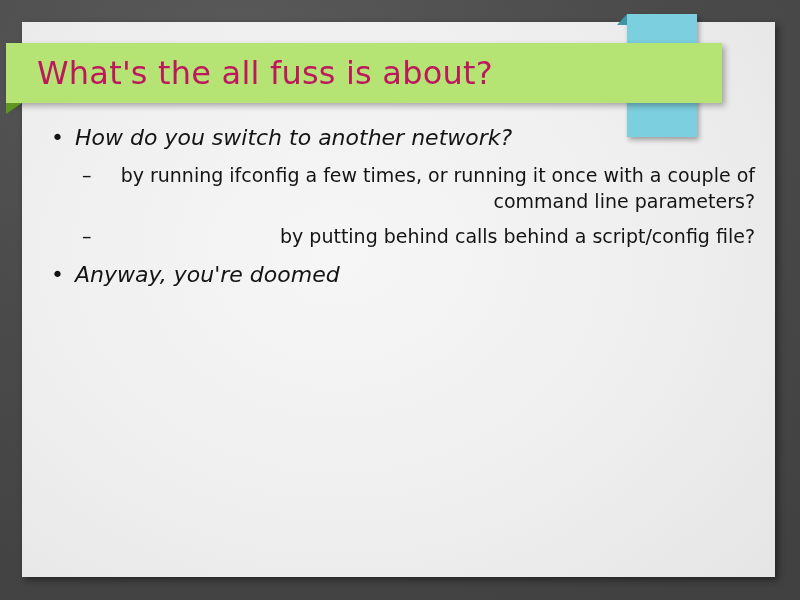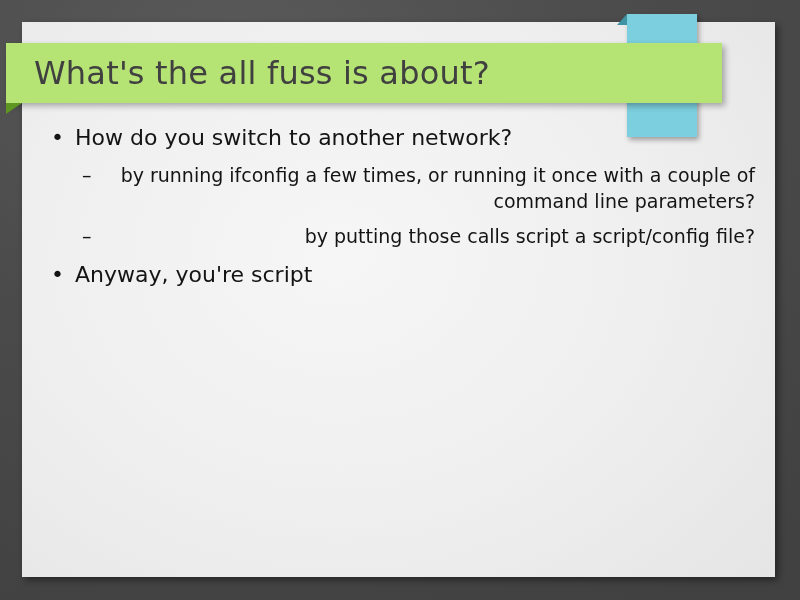--- a/index.html
+++ b/index.html
@@ -70,25 +70,25 @@
   #title-fold {
     position: absolute;
     left: 6px;
     top: 103px;
     width: 0;
     height: 0;
     border-right: 16px solid transparent;
     border-top: 11px solid #5f9622;
   }
   #slide-title {
-    margin: 0;
-    padding-left: 28px;
+    margin: 15px;
+    padding-left: 16px;
     font-size: 32px;
     font-weight: normal;
-    color: #404040;
+    color: #be185d;
     letter-spacing: 0.2px;
     white-space: nowrap;
   }
 
   
   #body-content {
     position: absolute;
     left: 22px;
     top: 122px;
     width: 753px;
@@ -99,21 +99,21 @@
     padding: 0;
   }
   li.l1 {
     position: relative;
     padding-left: 53px;
     margin-bottom: 2px;
     font-size: 22px;
     line-height: 31px;
     color: #141414;
   }
-  li.l1 > .btext { display: block; }
+  li.l1 > .btext { display: block; font-style: italic; }
   li.l1 > .marker {
     position: absolute;
     left: 29px;
     top: 0;
     font-size: 22px;
     line-height: 31px;
     color: #141414;
   }
 
   ul.level2 {
@@ -161,26 +161,26 @@
         <span class="marker">•</span>
         <span class="btext">How do you switch to another network?</span>
 
         <ul class="level2">
           <li class="l2">
             <span class="marker">–</span>
             <span class="btext">by running ifconfig a few times, or running it once with a couple of command line parameters?</span>
           </li>
           <li class="l2">
             <span class="marker">–</span>
-            <span class="btext">by putting those calls script a script/config file?</span>
+            <span class="btext">by putting behind calls behind a script/config file?</span>
           </li>
         </ul>
       </li>
 
       <li class="l1">
         <span class="marker">•</span>
-        <span class="btext">Anyway, you're script</span>
+        <span class="btext">Anyway, you're doomed</span>
       </li>
 
     </ul>
   </div>
 
 </div>
 
 </body></html>

